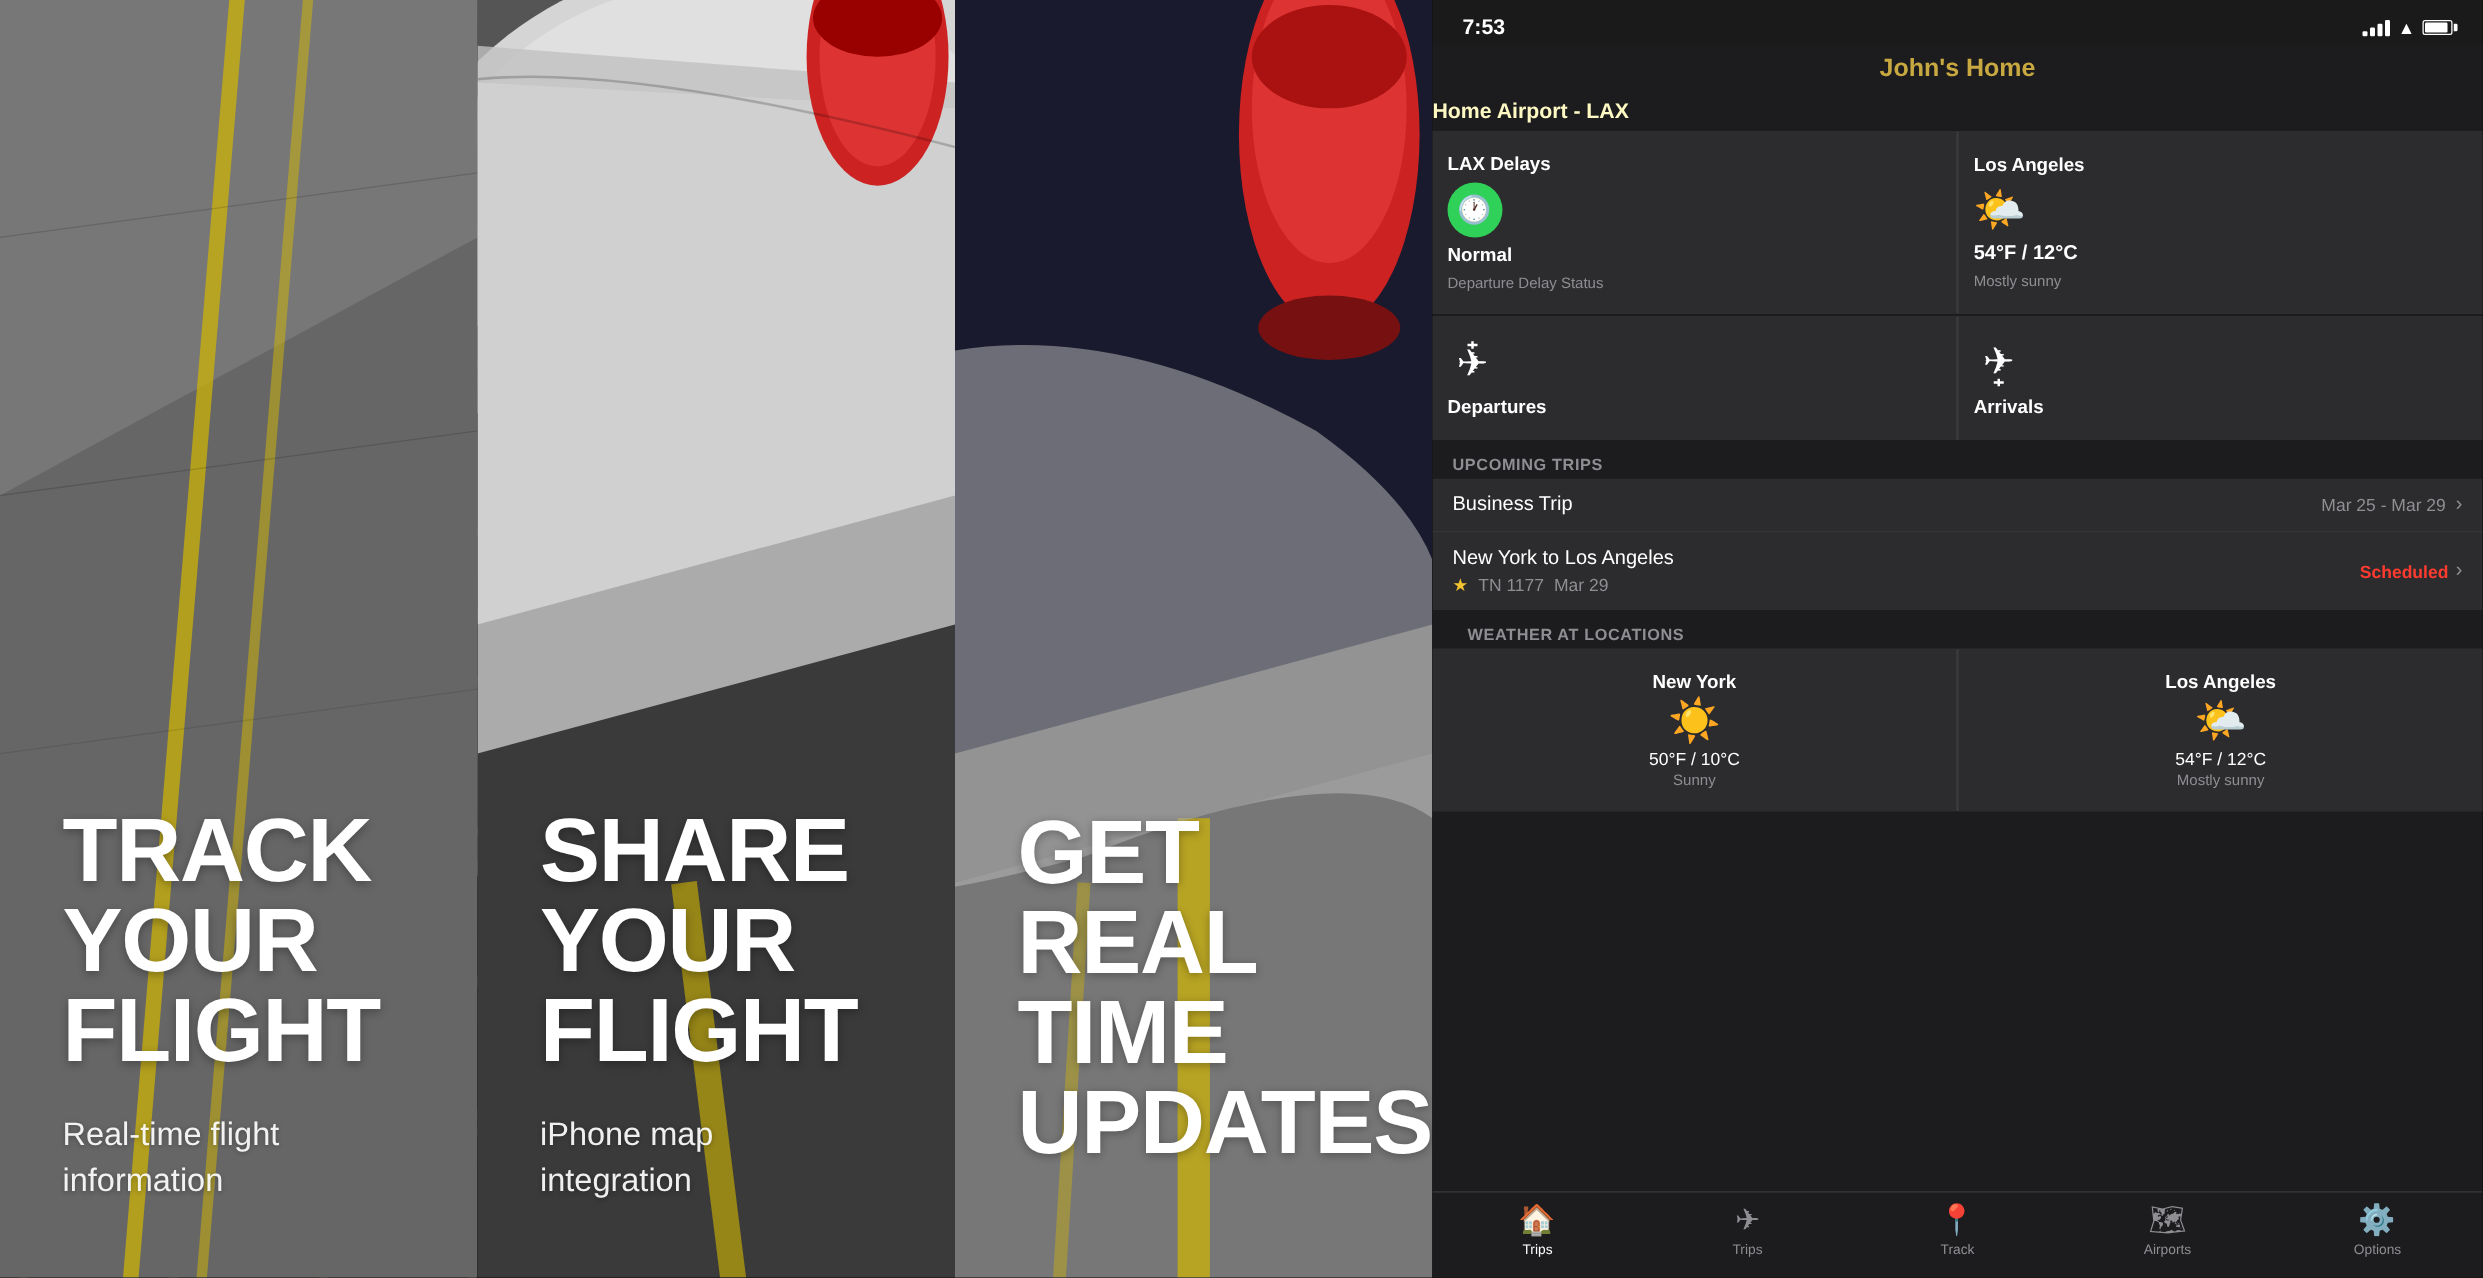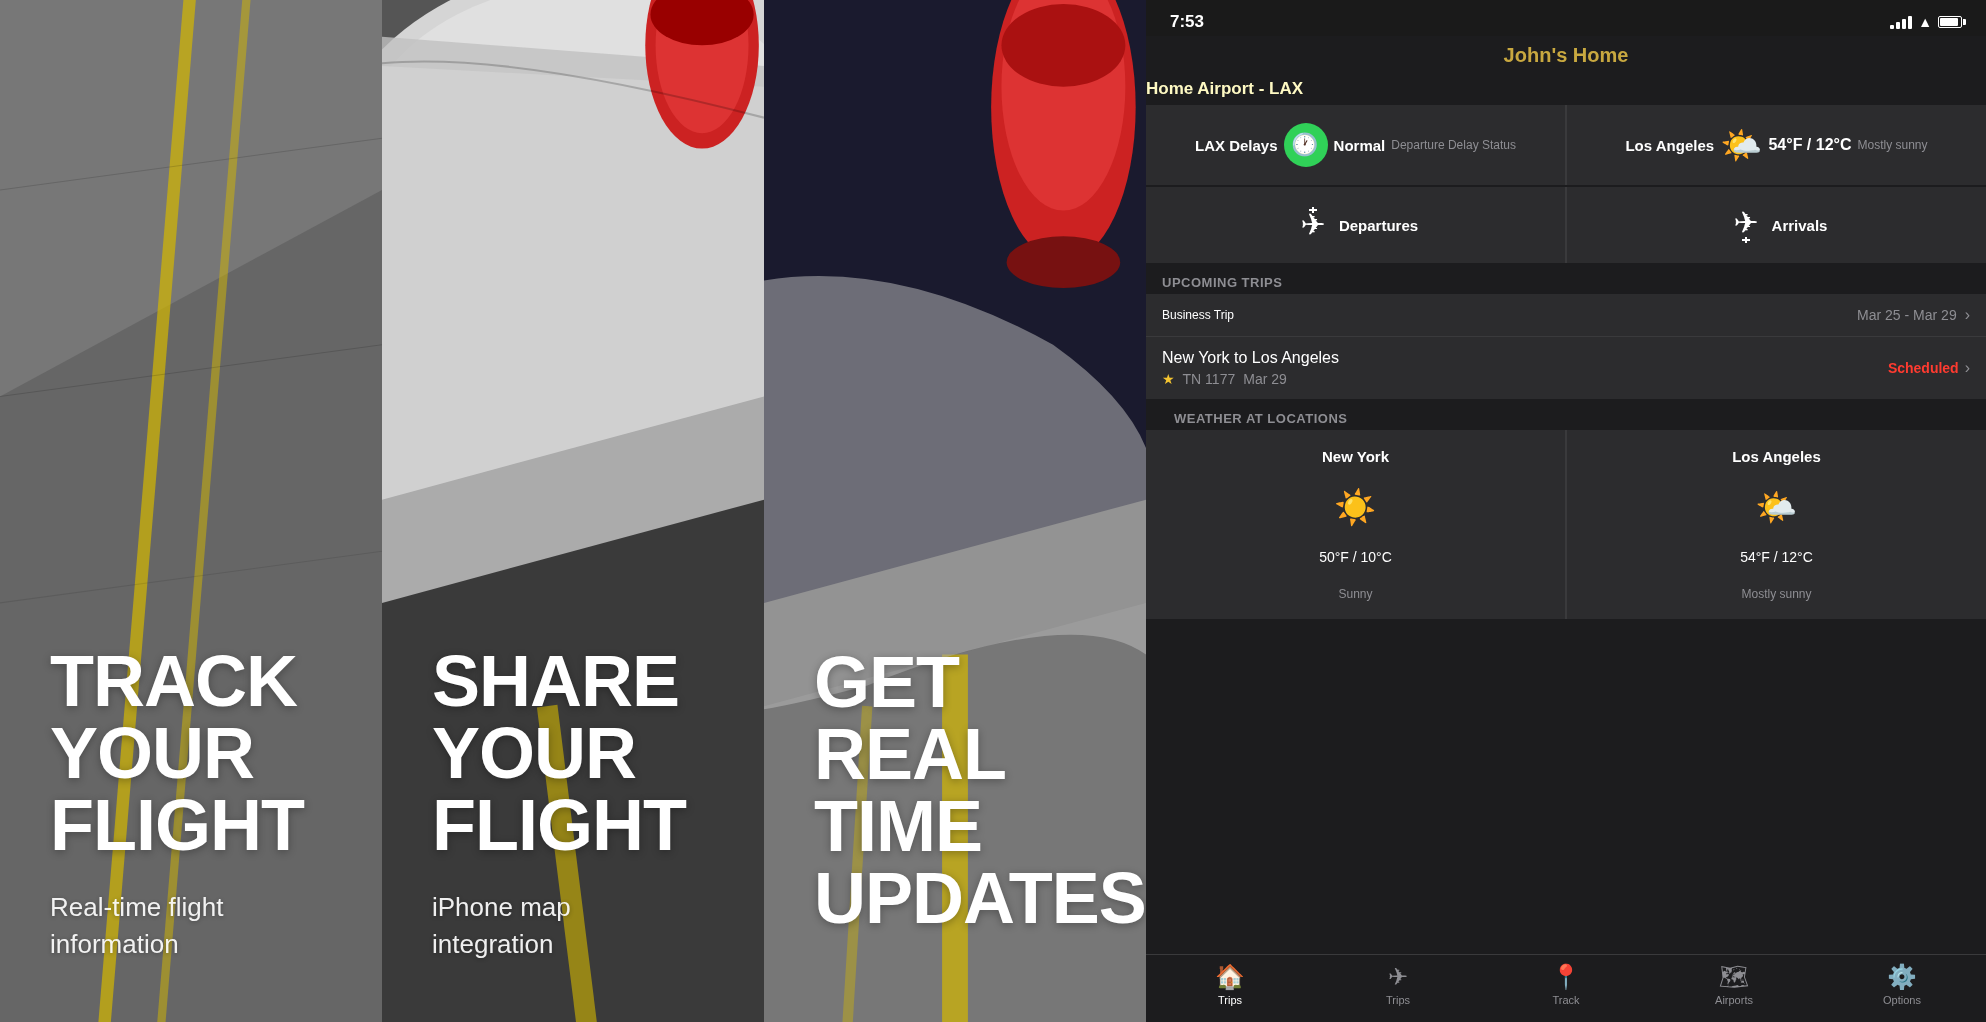--- a/index.html
+++ b/index.html
@@ -179,22 +179,22 @@
       display: grid;
       grid-template-columns: 1fr 1fr;
       gap: 2px;
       background: #3a3a3c;
       margin: 0 0 2px 0;
     }
 
     .info-card {
       background: #2c2c2e;
       display: flex;
-      flex-direction: row;
-      align-items: center;
+      flex-direction: column;
+      align-items: flex-start;
       justify-content: center;
       padding: 18px 12px;
       gap: 6px;
       cursor: pointer;
     }
 
     .card-title {
       color: white;
       font-size: 15px;
       font-weight: 600;
@@ -250,21 +250,21 @@
       display: flex;
       justify-content: space-between;
       align-items: center;
       padding: 12px 16px;
       border-bottom: 1px solid #3a3a3c;
       cursor: pointer;
     }
 
     .trip-name {
       color: white;
-      font-size: 12px;
+      font-size: 16px;
       font-weight: 500;
     }
     .trip-dates {
       color: #8e8e93;
       font-size: 14px;
     }
     .trip-chevron {
       color: #8e8e93;
       font-size: 16px;
     }
@@ -330,21 +330,21 @@
       background: #3a3a3c;
     }
 
     .weather-card {
       background: #2c2c2e;
       display: flex;
       flex-direction: column;
       align-items: center;
       justify-content: center;
       padding: 18px 12px;
-      gap: 22px;
+      gap: 2px;
       cursor: pointer;
     }
 
     .weather-city {
       color: white;
       font-size: 15px;
       font-weight: 600;
     }
     .weather-temp {
       color: white;

